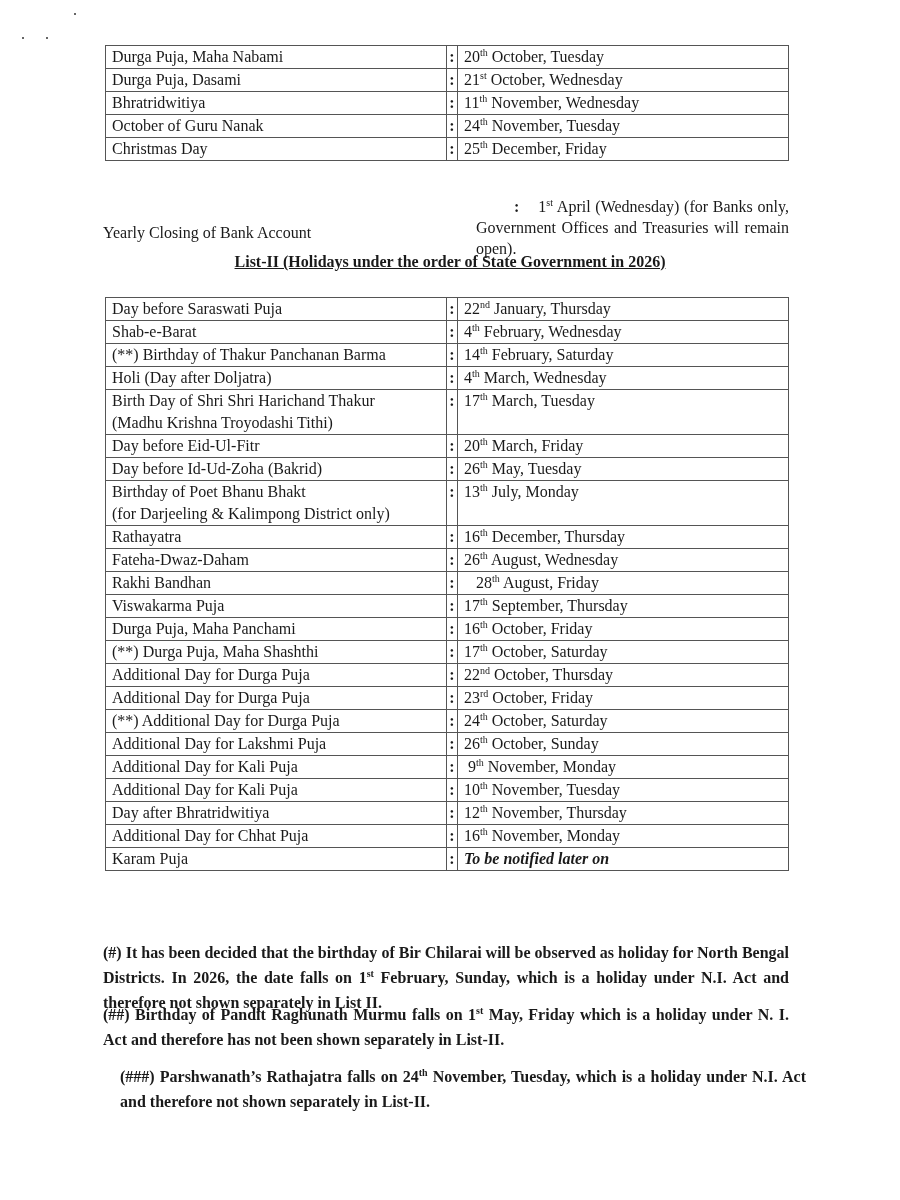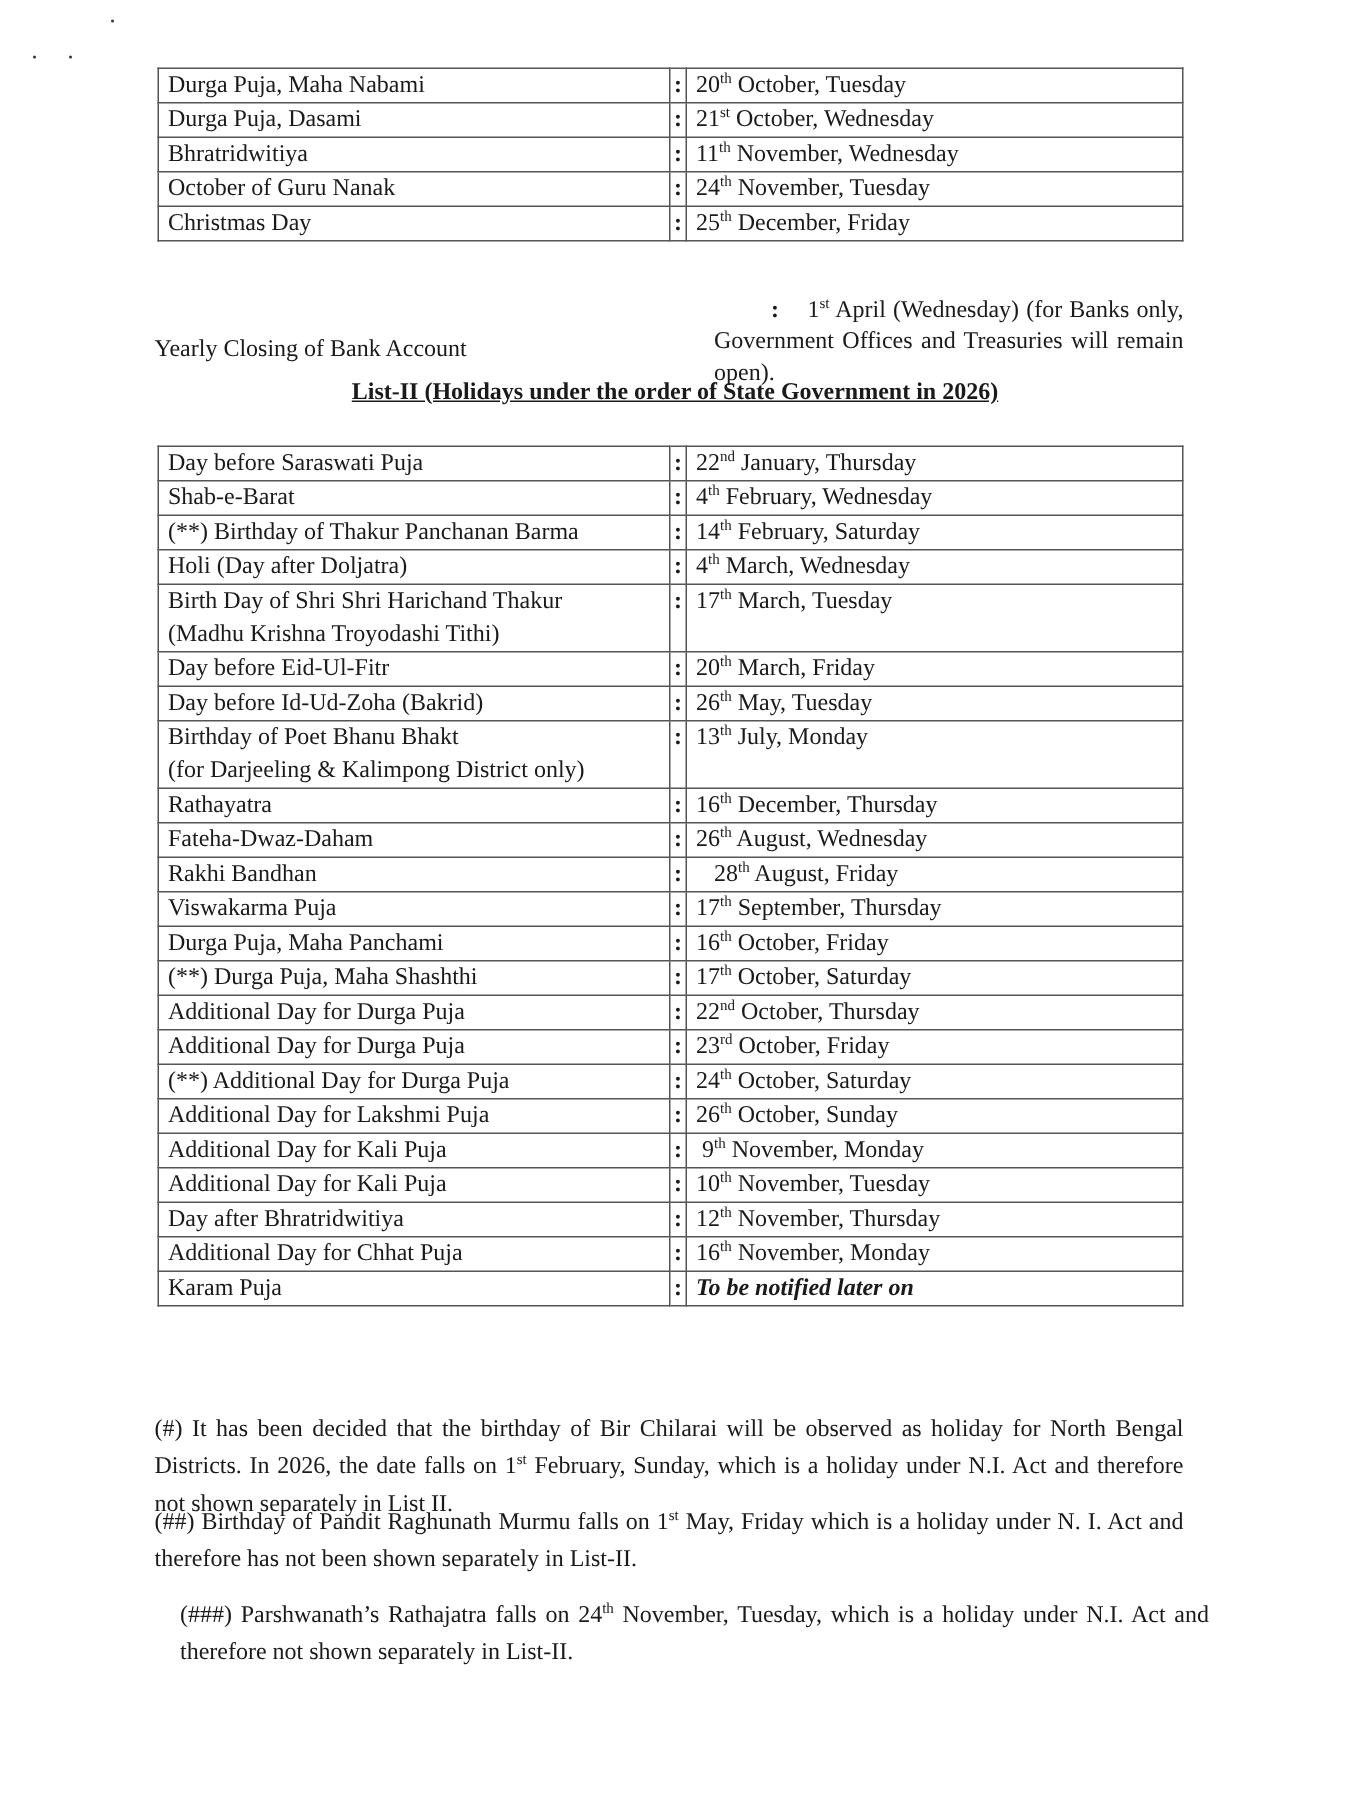--- a/index.html
+++ b/index.html
@@ -29,21 +29,21 @@
     position: absolute; left: 476px; top: 196px; width: 313px;
     text-align: justify; line-height: 21px; font-size: 16px;
     text-indent: 38px;
   }
   .list-title {
     position: absolute; left: 0; width: 900px; top: 253px;
     text-align: center; font-weight: bold; text-decoration: underline; font-size: 16px;
   }
   .note {
     position: absolute; left: 103px; width: 686px; text-align: justify;
-    line-height: 25px; font-size: 16px;
+    line-height: 25px; font-size: 16px; font-weight: bold;
   }
   #n1 { top: 940px; }
   #n2 { top: 1002px; }
   #n3 { top: 1064px; margin-left: 17px; }
 </style>
 </head>
 <body>
 
 <span class="dot" style="left:74px;top:13px;"></span>
 <span class="dot" style="left:22px;top:37px;"></span>

